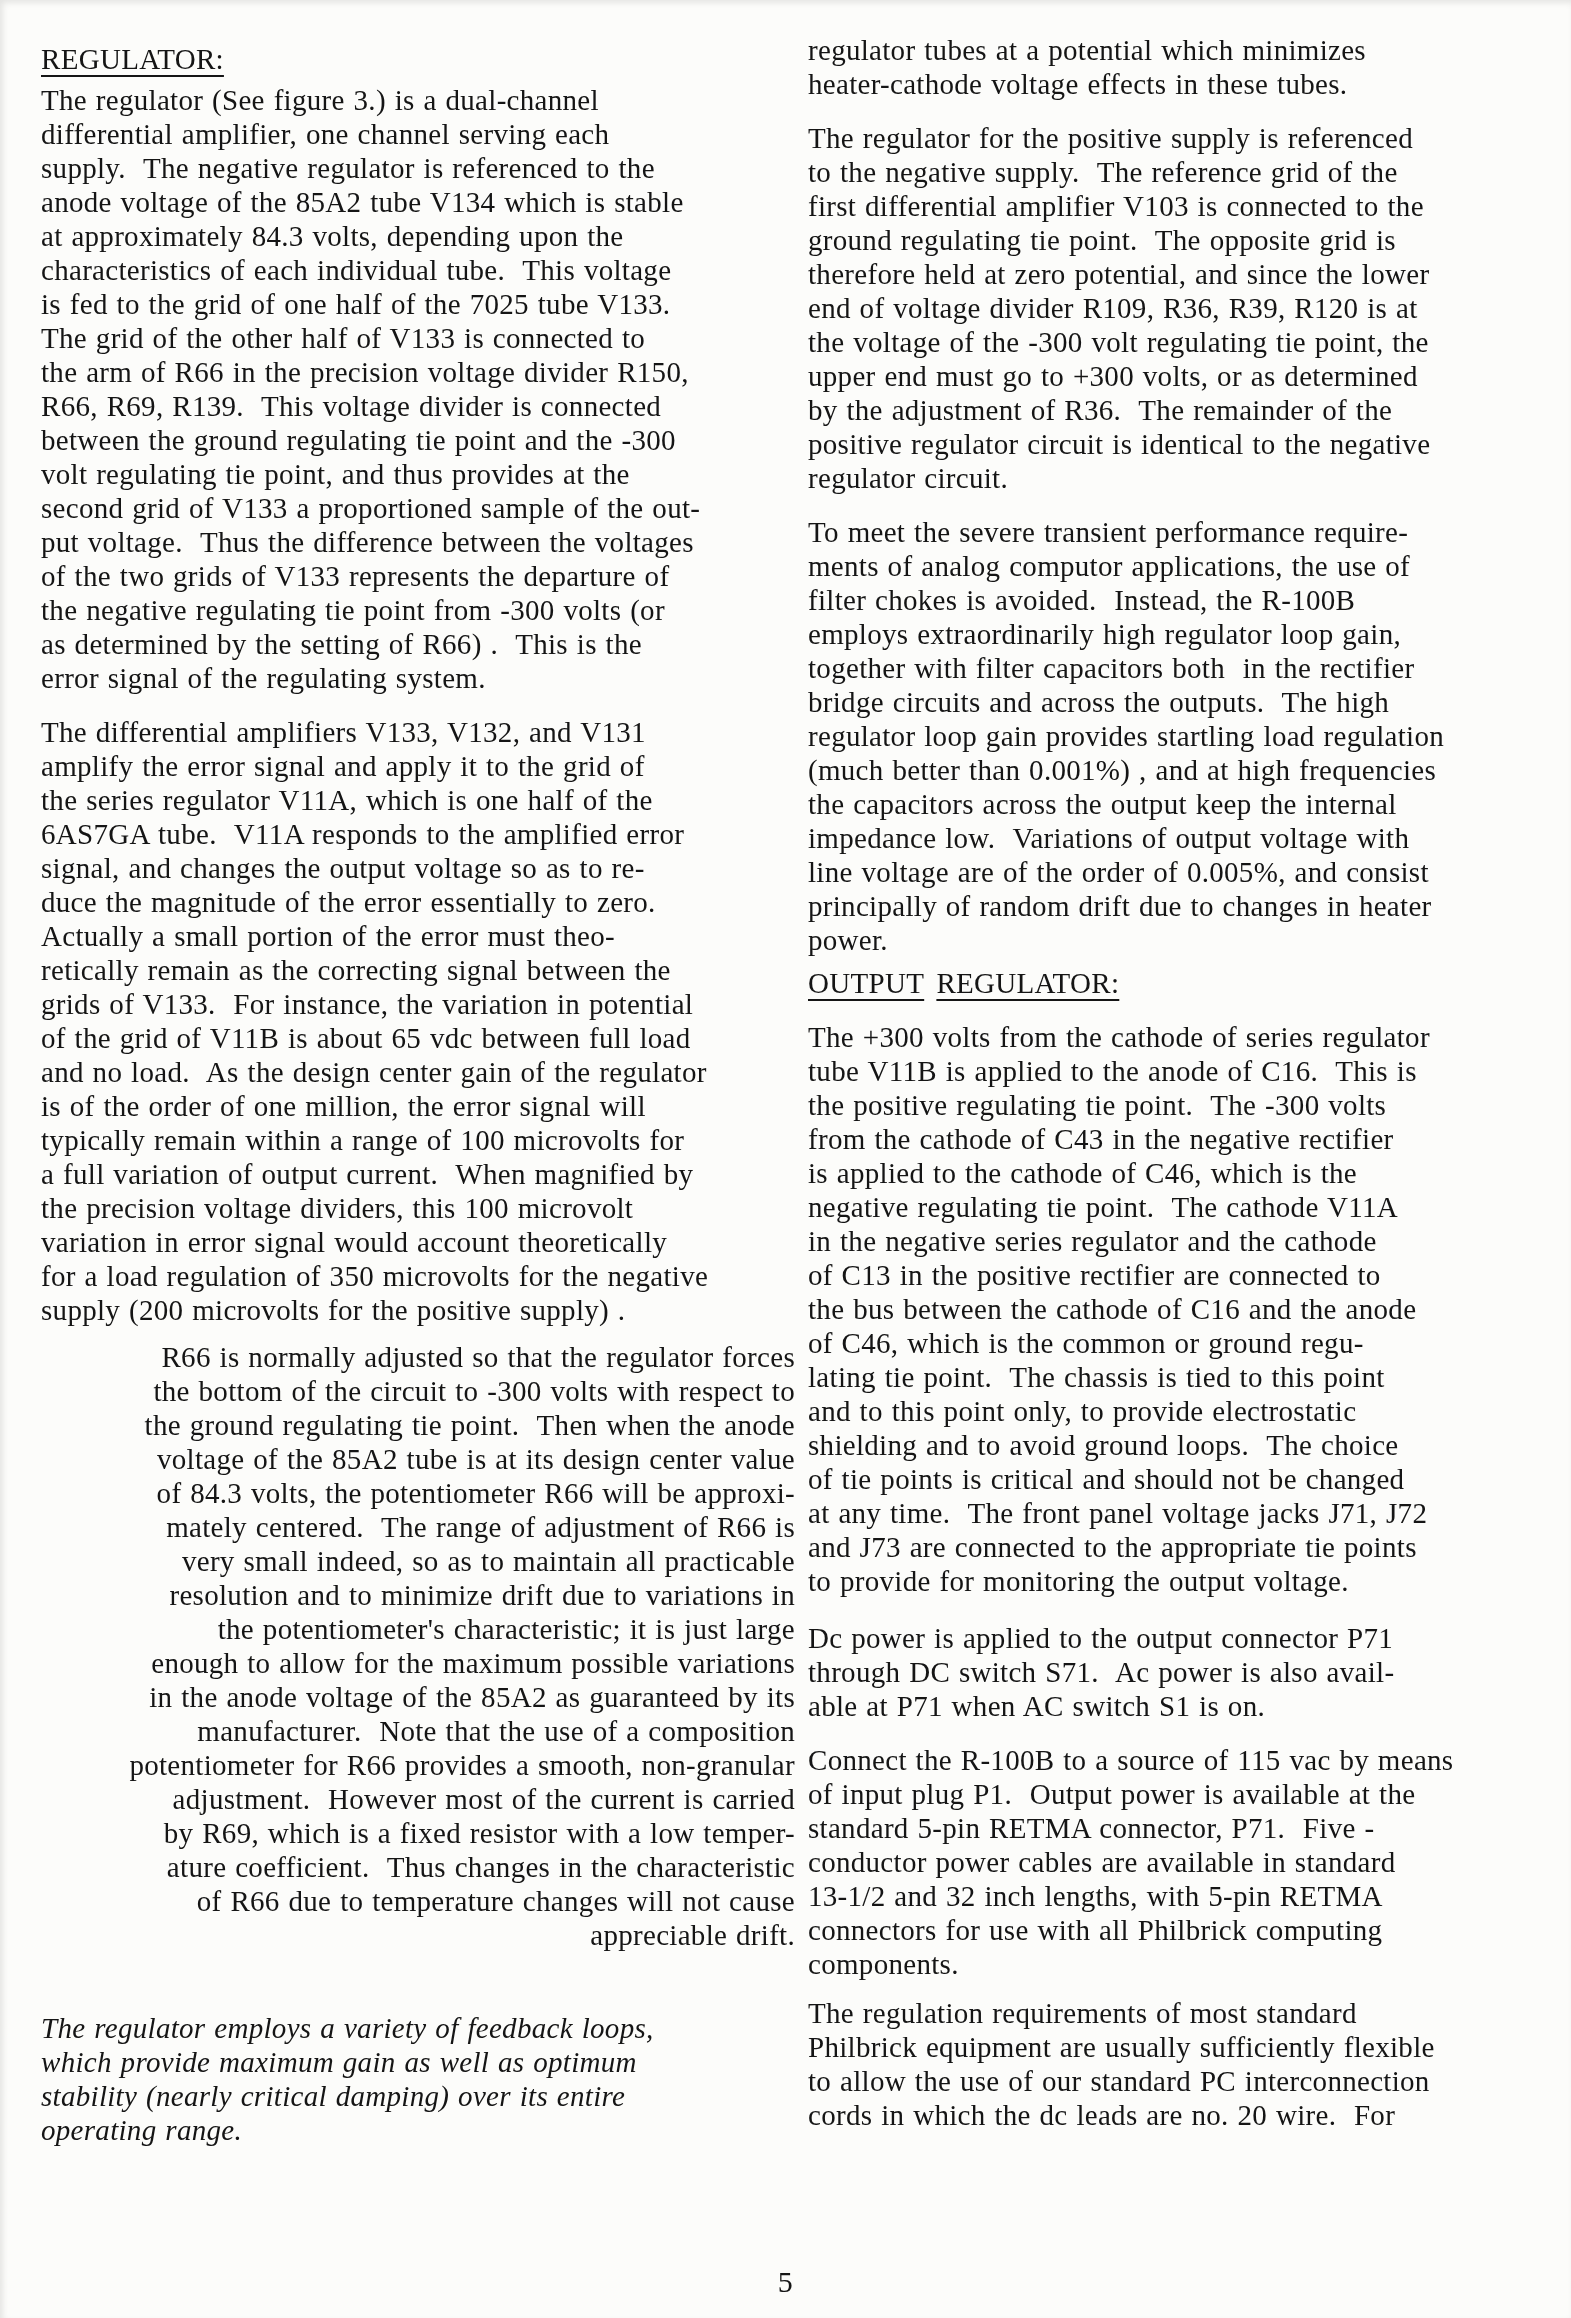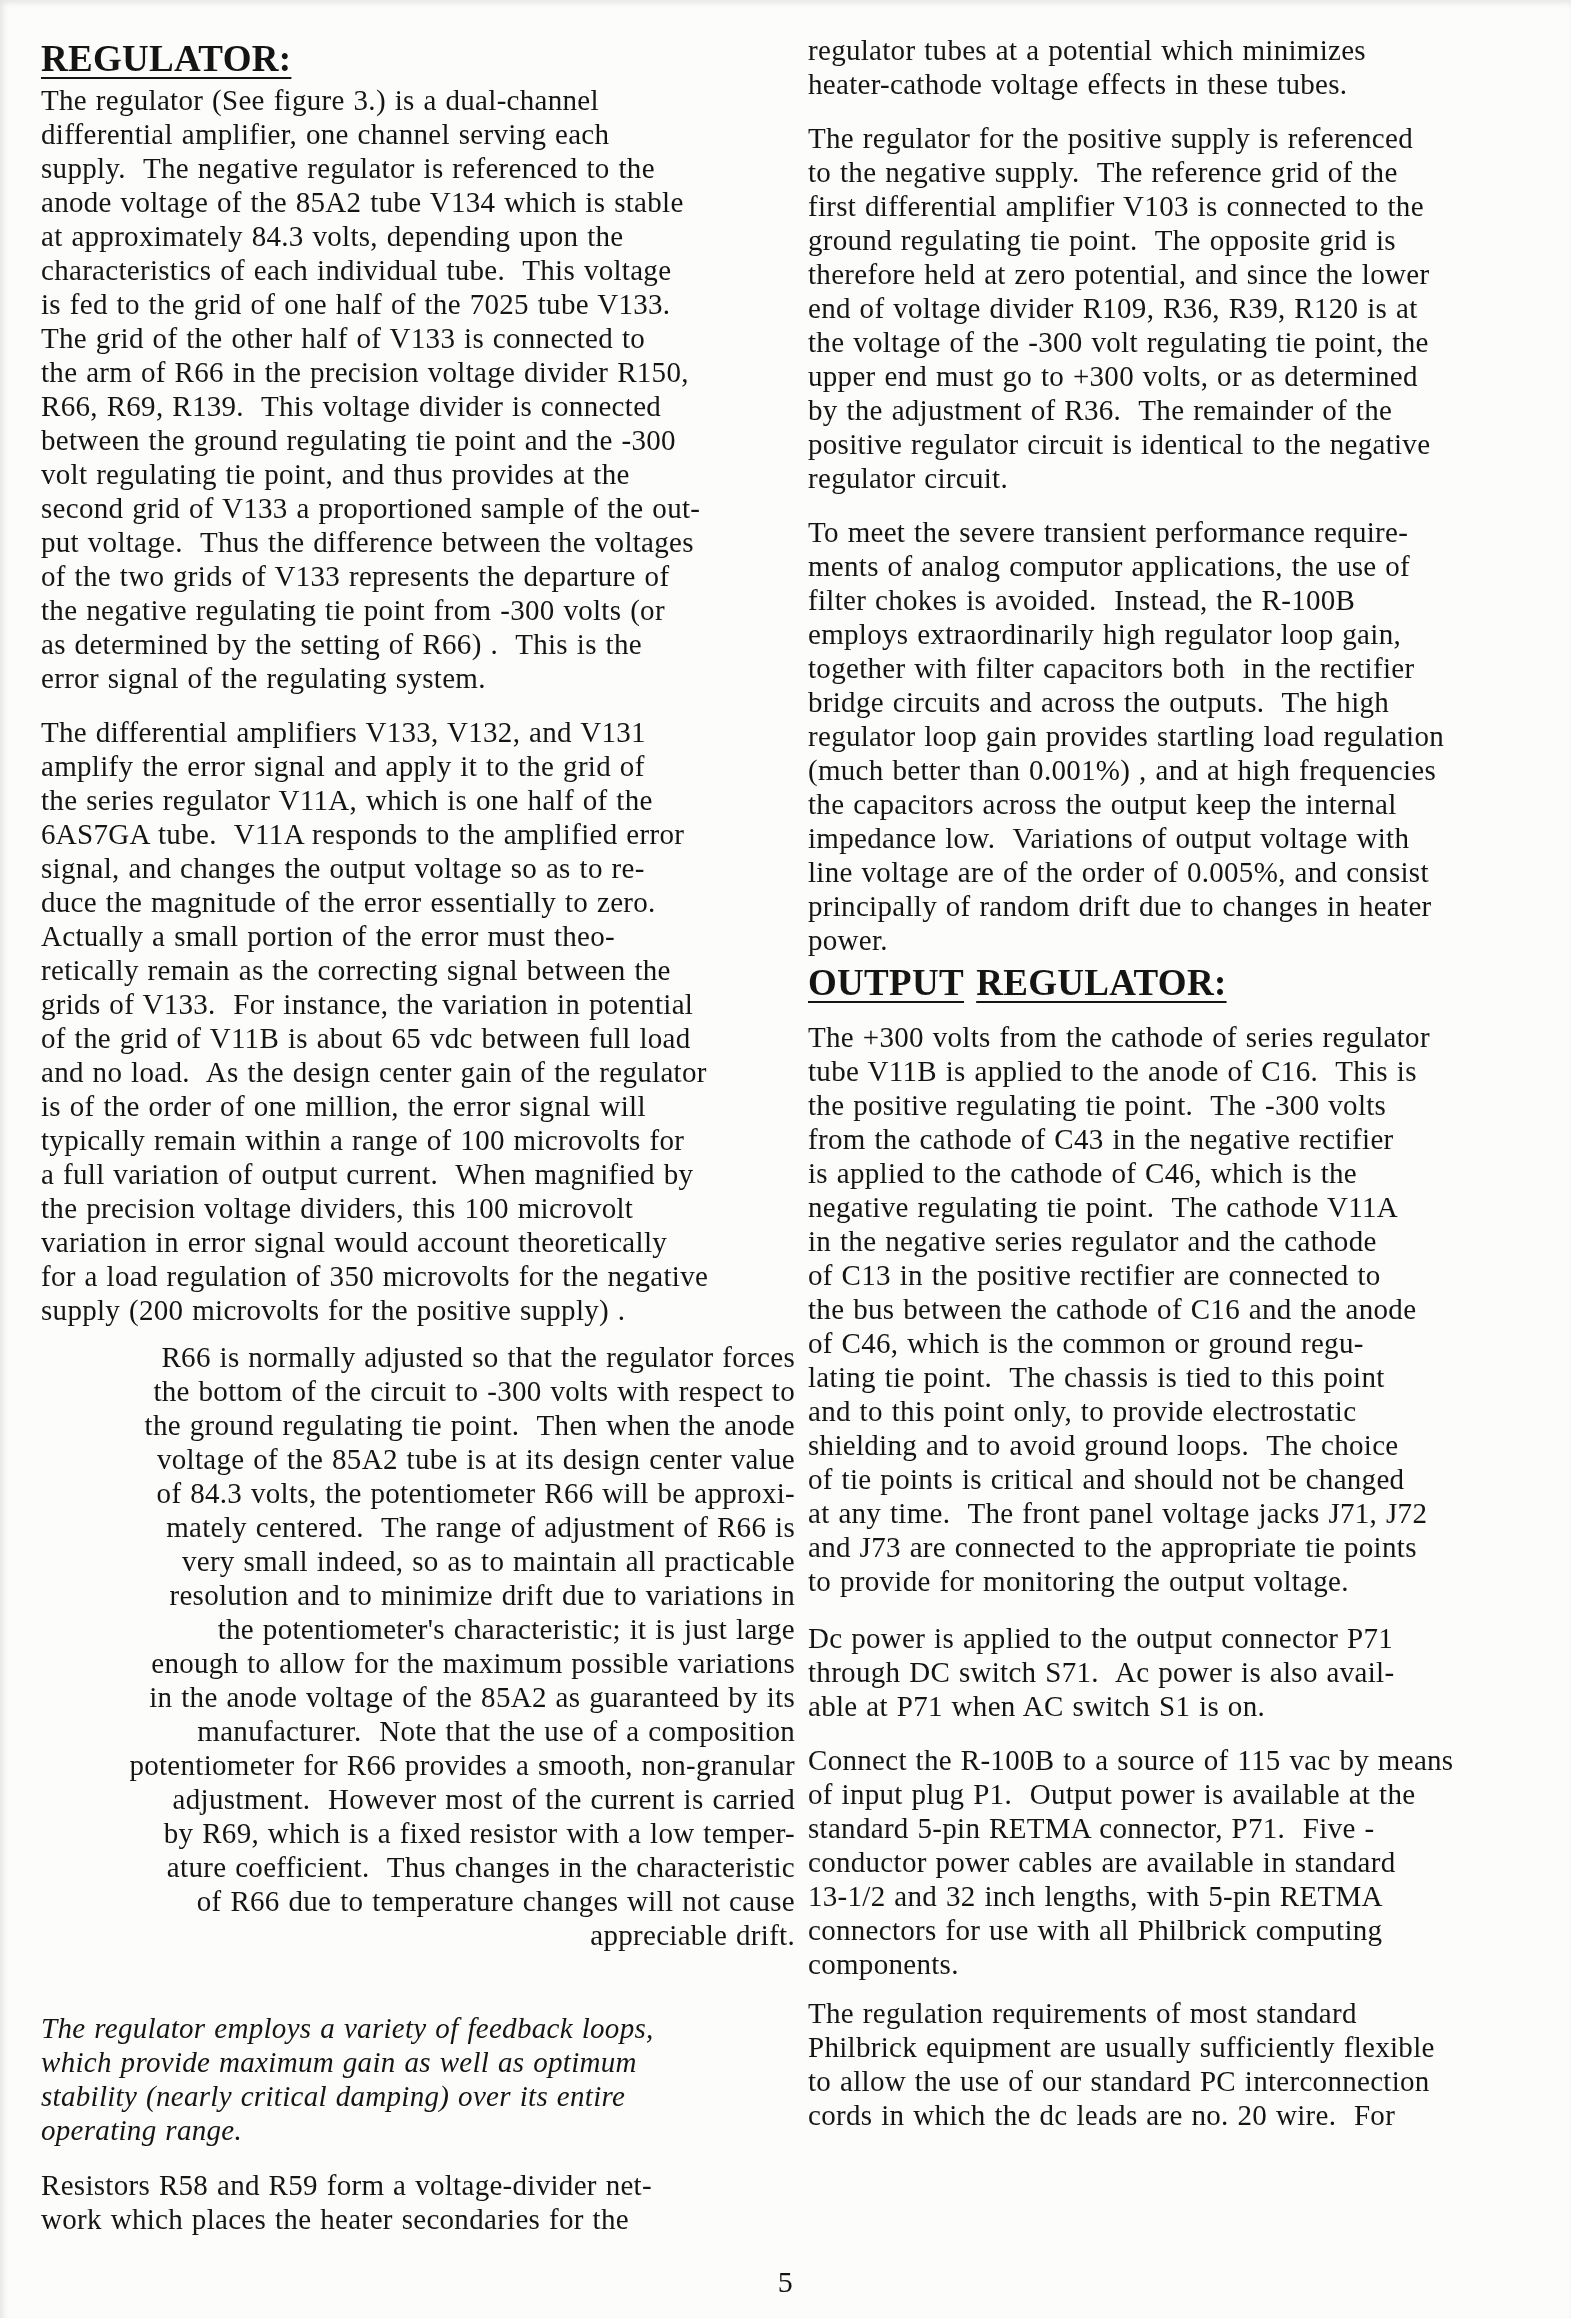--- a/index.html
+++ b/index.html
@@ -32,22 +32,22 @@
     margin: 20px 0 0 0;
     white-space: pre;   
   }
   .para.first { margin-top: 0; }
   .mt15 { margin-top: 13px; text-align: right; }
   .mt17 { margin-top: 15px; }
   .mt24 { margin-top: 21px; }
   .mt27 { margin-top: 23.5px; }
   .mt44 { margin-top: 59px; font-style: italic; }
   h2.heading {
-    font-size: 37px;
-    font-weight: bold;
+    font-size: 29px;
+    font-weight: normal;
     line-height: 34px;
     margin: 0;
     white-space: pre;
   }
   h2.heading-regulator { margin: 0 0 7px 0; }
   h2.heading-output    { margin: 8.7px 0 15.7px 0; }
   h2.heading-center    { margin: 28px 0 27px 0; text-align: center; letter-spacing: 0.9px; }
   .u {
     text-decoration: underline;
     text-decoration-thickness: 2.2px;
@@ -121,22 +121,20 @@
 potentiometer for R66 provides a smooth, non-granular
 adjustment.  However most of the current is carried
 by R69, which is a fixed resistor with a low temper-
 ature coefficient.  Thus changes in the characteristic
 of R66 due to temperature changes will not cause
 appreciable drift.</p>
     <p class="para mt44">The regulator employs a variety of feedback loops,
 which provide maximum gain as well as optimum
 stability (nearly critical damping) over its entire
 operating range.</p>
-    <p class="para mt24">Resistors R58 and R59 form a voltage-divider net-
-work which places the heater secondaries for the</p>
   </div>
 
   <div class="col col-right">
     <p class="para first">regulator tubes at a potential which minimizes
 heater-cathode voltage effects in these tubes.</p>
     <p class="para">The regulator for the positive supply is referenced
 to the negative supply.  The reference grid of the
 first differential amplifier V103 is connected to the
 ground regulating tie point.  The opposite grid is
 therefore held at zero potential, and since the lower

